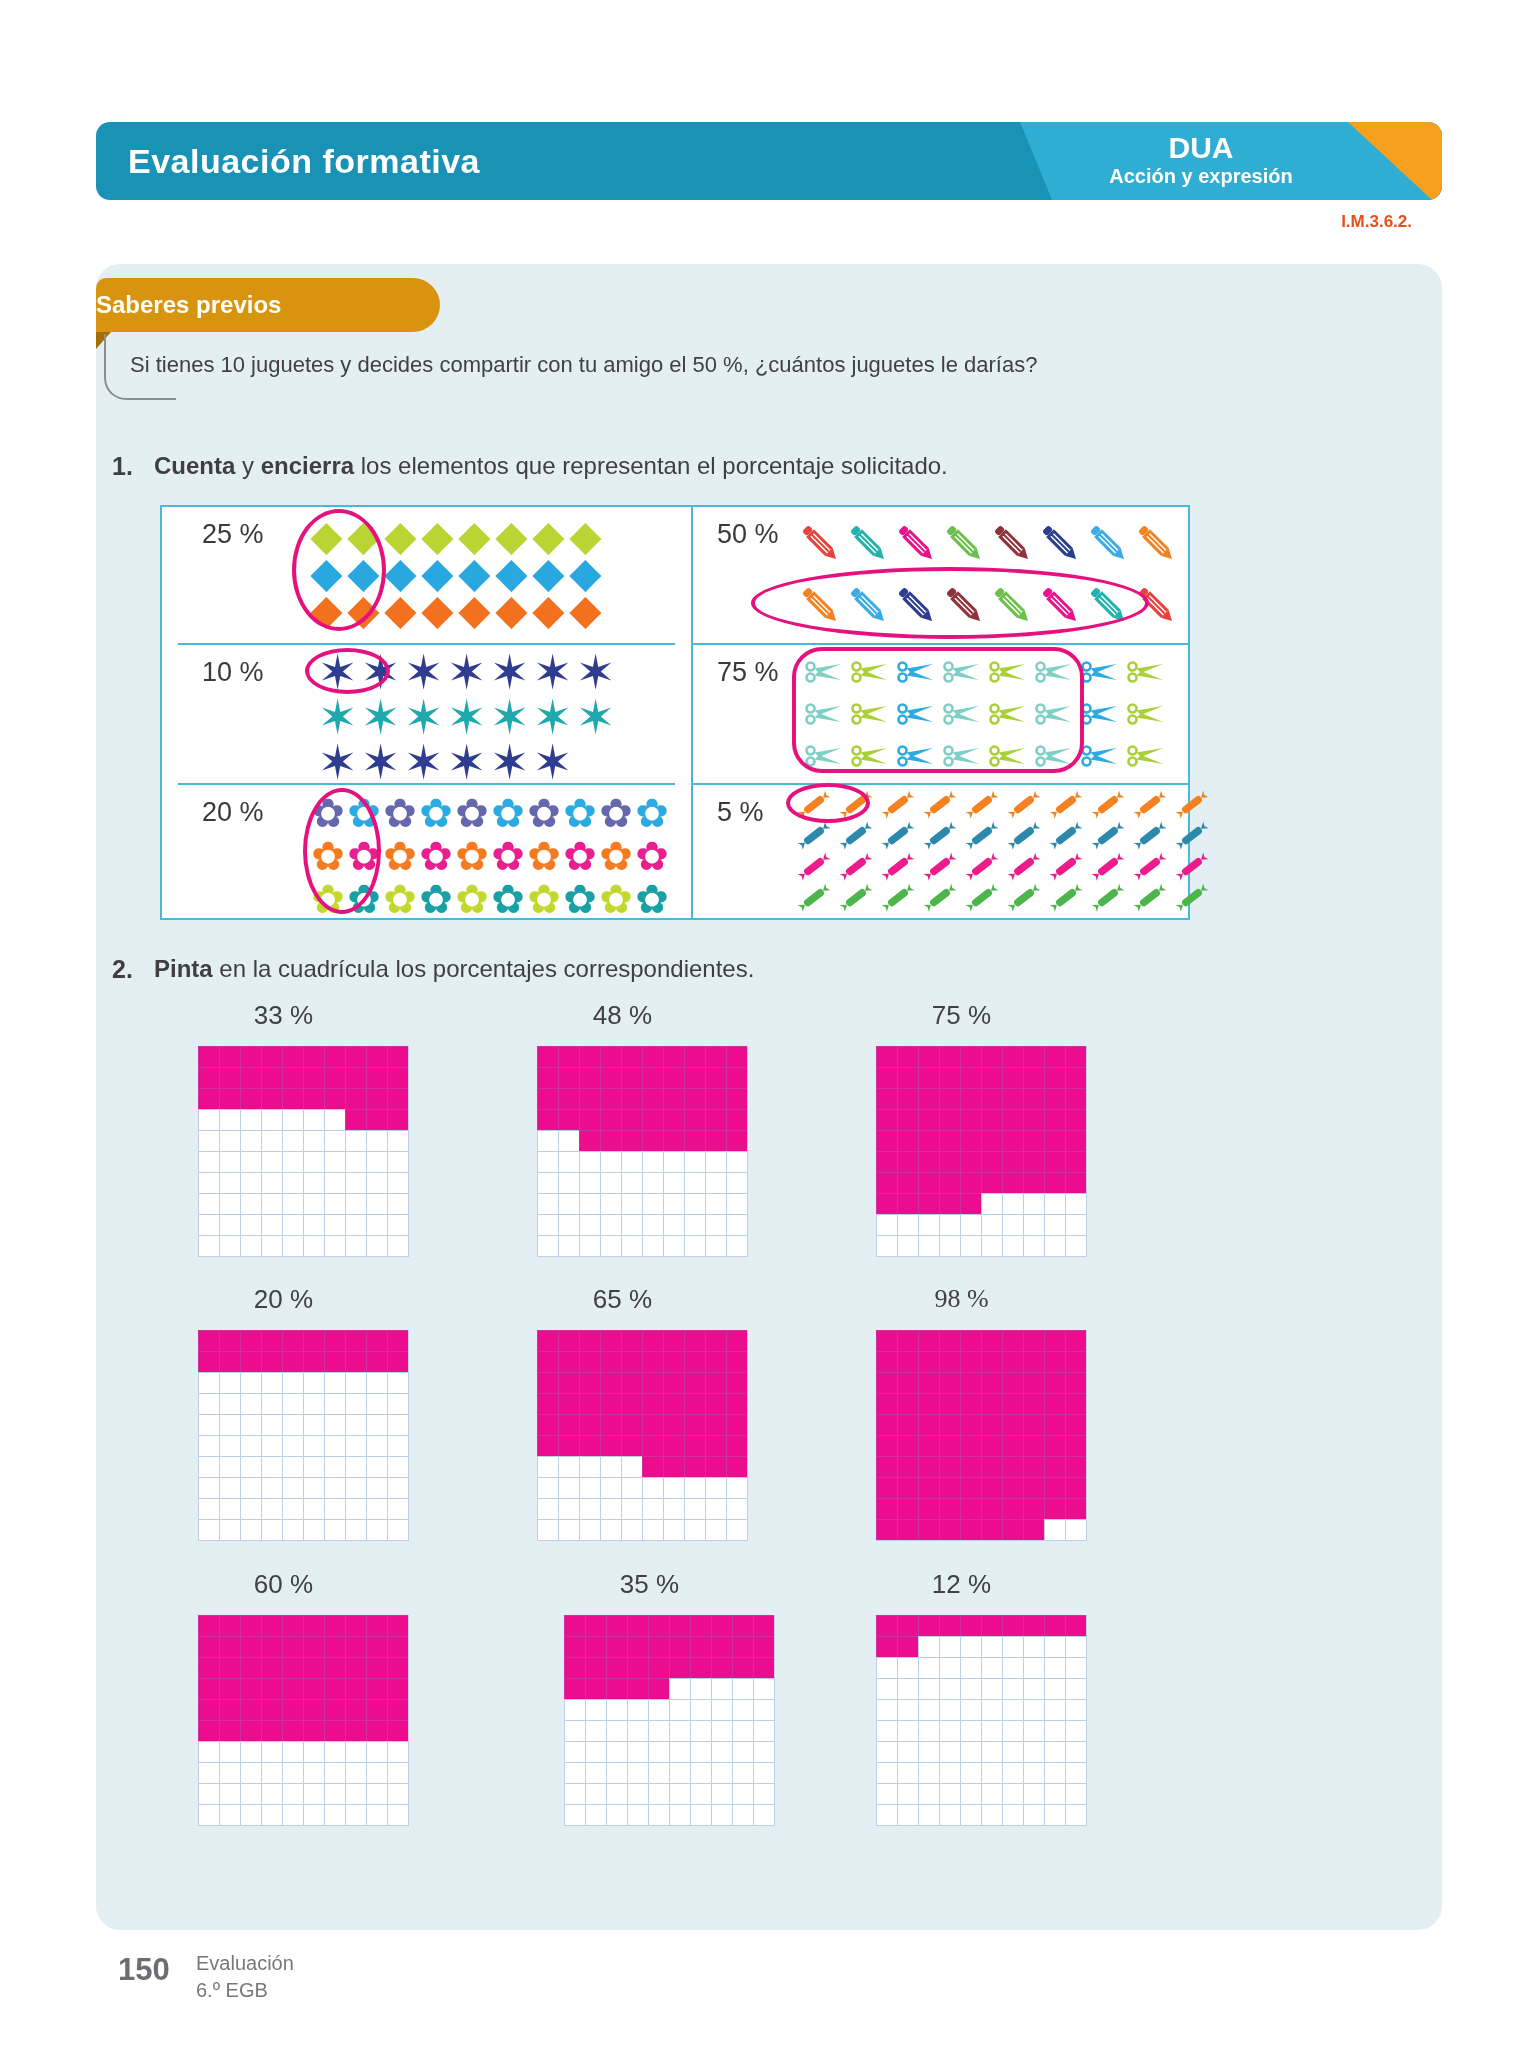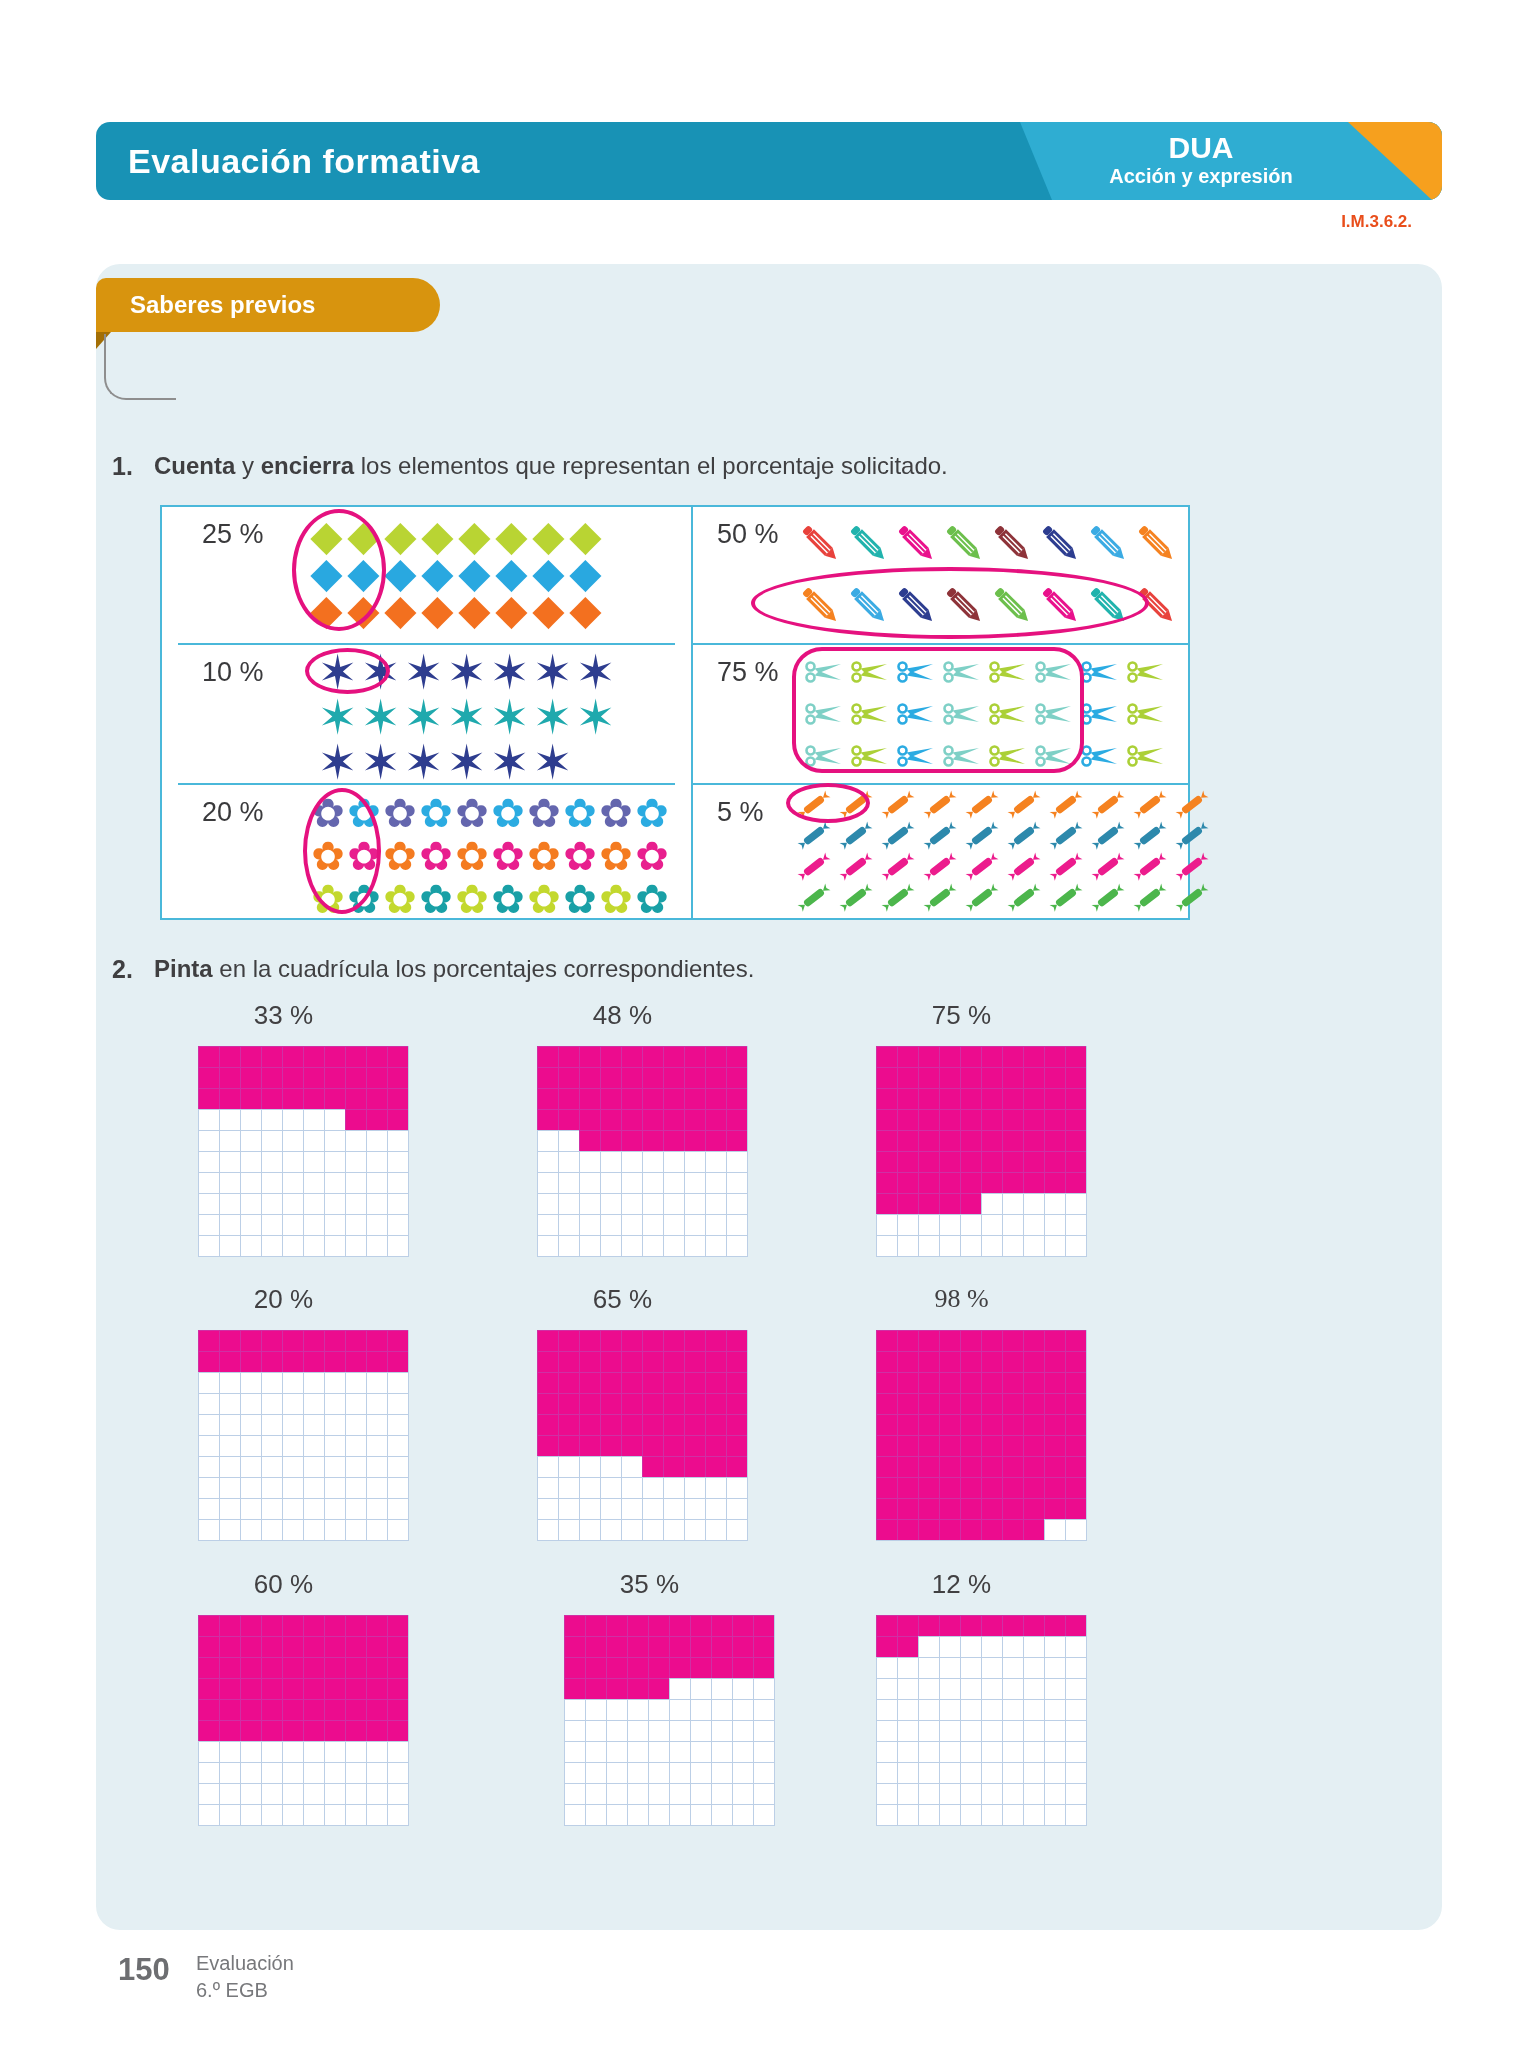--- a/index.html
+++ b/index.html
@@ -20,21 +20,21 @@
   .dua-title{ font-size:30px; font-weight:bold; line-height:30px; }
   .dua-sub{ font-size:20px; font-weight:bold; line-height:26px; }
   .std-code{ position:absolute; left:1000px; top:212px; width:412px; text-align:right;
          font-size:17px; font-weight:bold; color:#e94e1b; }
 
   
   .panel{ position:absolute; left:96px; top:264px; width:1346px; height:1666px;
           background:#e4eff3; border-radius:24px; }
   .badge{ position:absolute; left:96px; top:278px; width:344px; height:54px;
           background:#d8940e; border-radius:10px 27px 27px 0; color:#fff;
-          font-size:24px; font-weight:bold; line-height:54px; padding-left:34px; }
+          font-size:24px; font-weight:bold; line-height:54px; }
   .badge-fold{ position:absolute; left:96px; top:332px; width:0; height:0;
           border-top:17px solid #a36f05; border-right:15px solid transparent; }
   .bracket{ position:absolute; left:104px; top:334px; width:72px; height:66px;
           border-left:2px solid #8e8e8e; border-bottom:2px solid #8e8e8e;
           border-bottom-left-radius:22px; }
   .question{ position:absolute; left:130px; top:352px; font-size:22px; color:#414042; }
 
   
   .ex-head{ position:absolute; display:flex; font-size:24px; color:#3f3f41; }
   .ex-head .hnum{ font-weight:bold; width:42px; font-size:25px; }
@@ -84,20 +84,21 @@
       <div class="dua-sub">Acción y expresión</div>
     </div>
   </div>
   <div class="std-code">I.M.3.6.2.</div>
 
   <div class="panel"></div>
 
   <div class="badge">Saberes previos</div>
   <div class="badge-fold"></div>
   <div class="bracket"></div>
+  <div class="question">Si tienes 10 juguetes y decides compartir con tu amigo el 50 %, ¿cuántos juguetes le darías?</div>
 
   <div class="ex-head" style="left:112px; top:452px;">
     <span class="hnum">1.</span>
     <span class="htext"><b>Cuenta</b><span> y </span><b>encierra</b><span> los elementos que representan el porcentaje solicitado.</span></span>
   </div>
 
   <div class="ptable">
     <div class="cell">
       <span class="cell-label">25 %</span>
       <div class="icons" style="left: 130px; top: 10px;">

